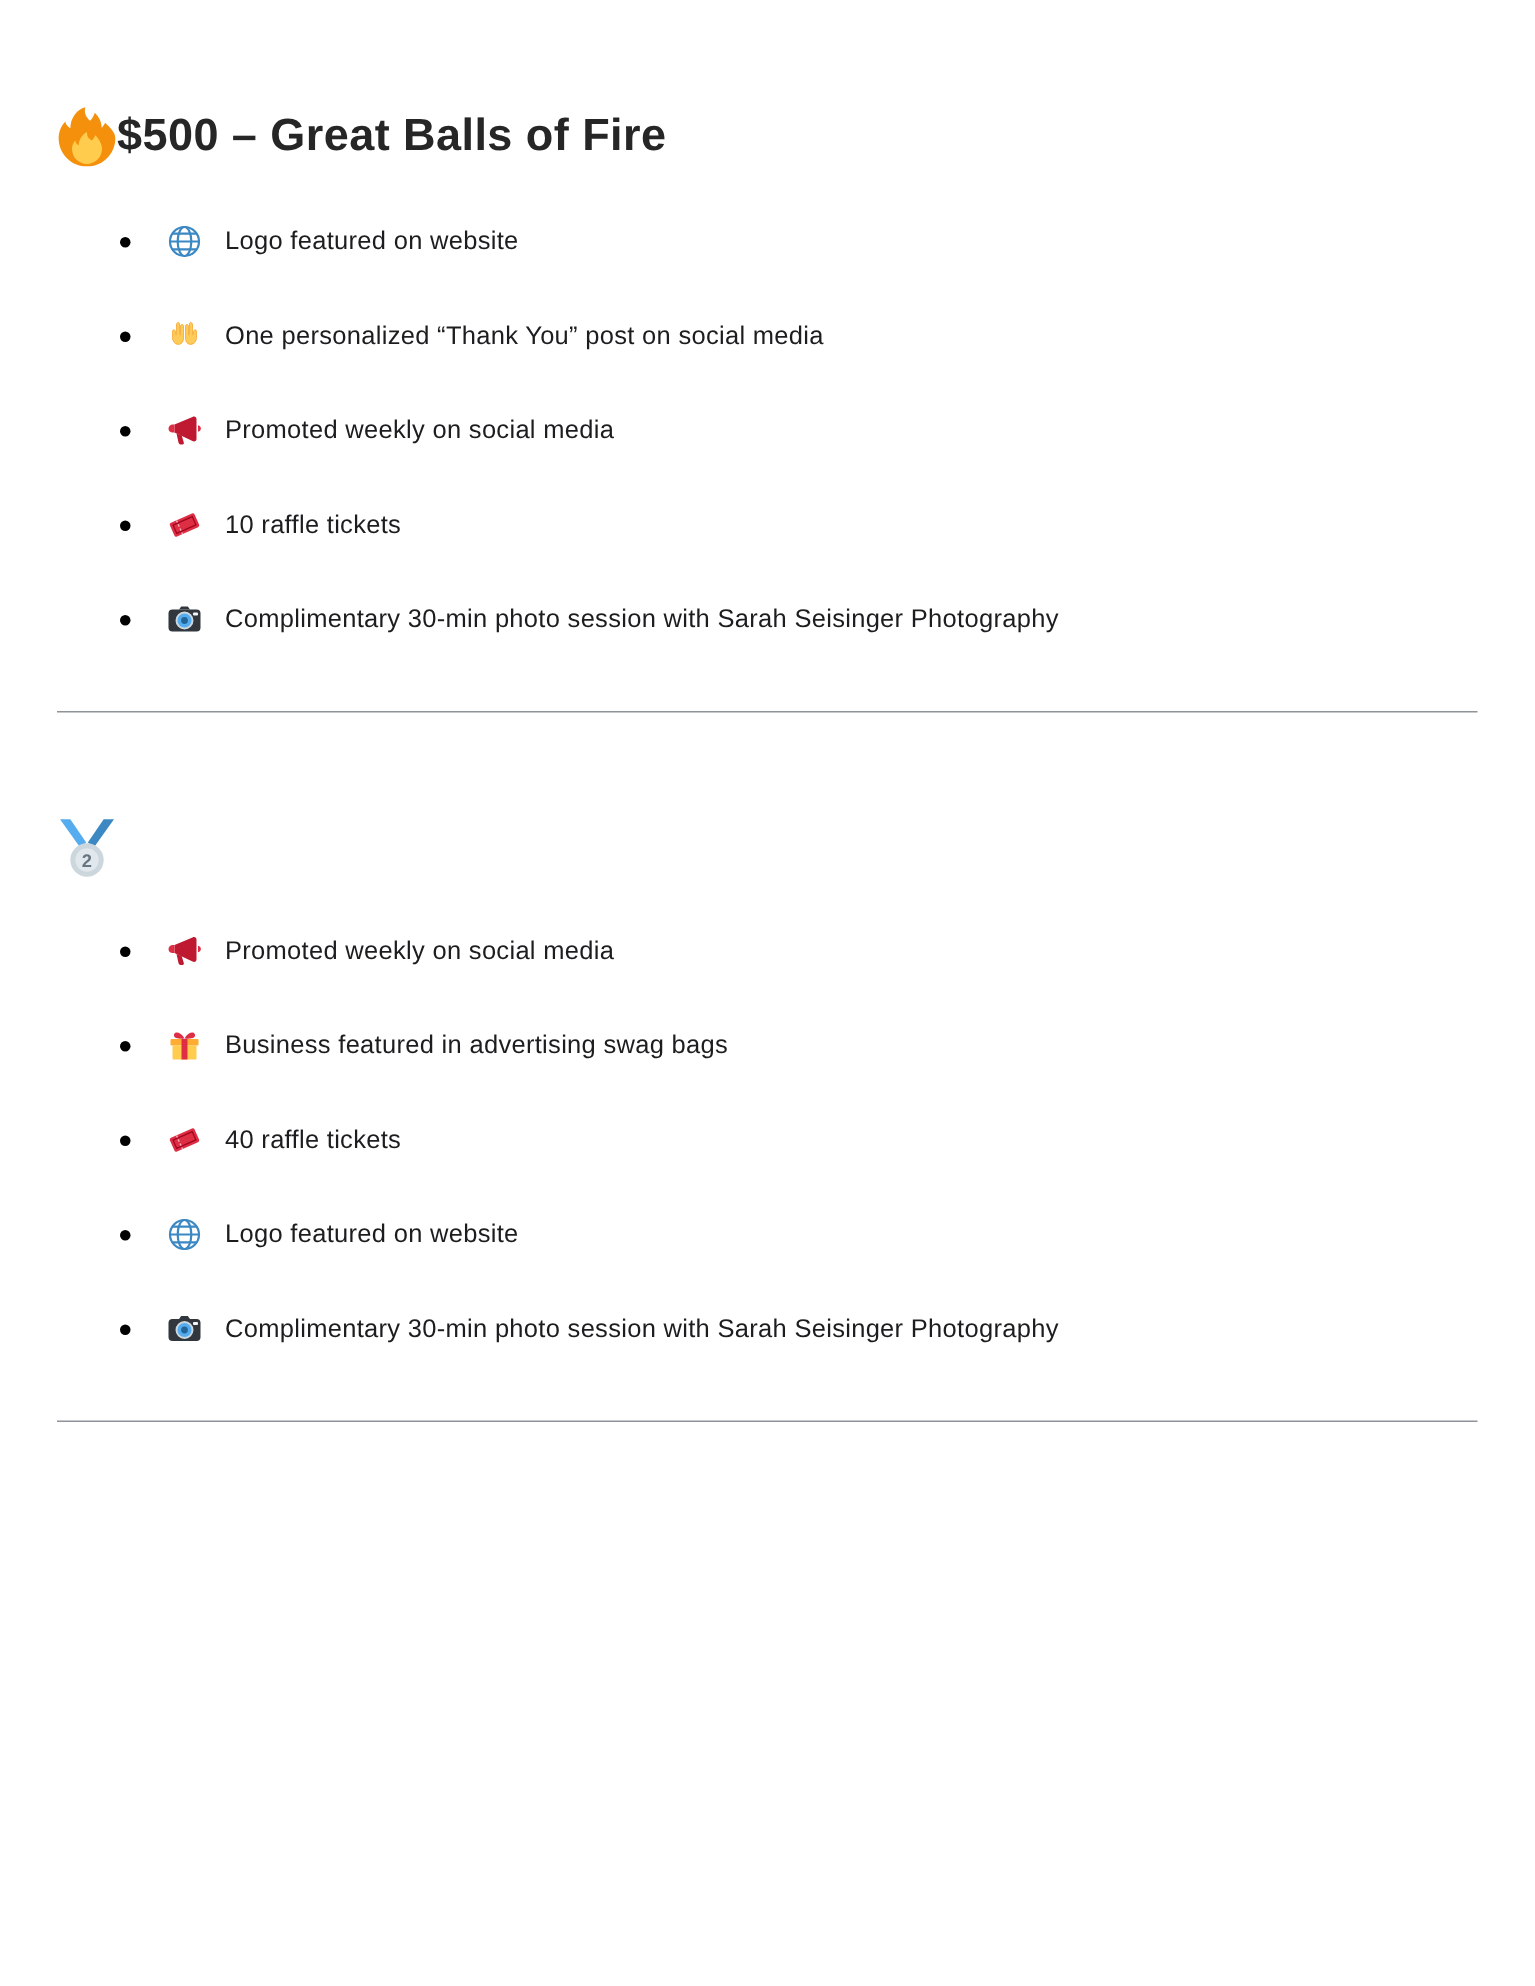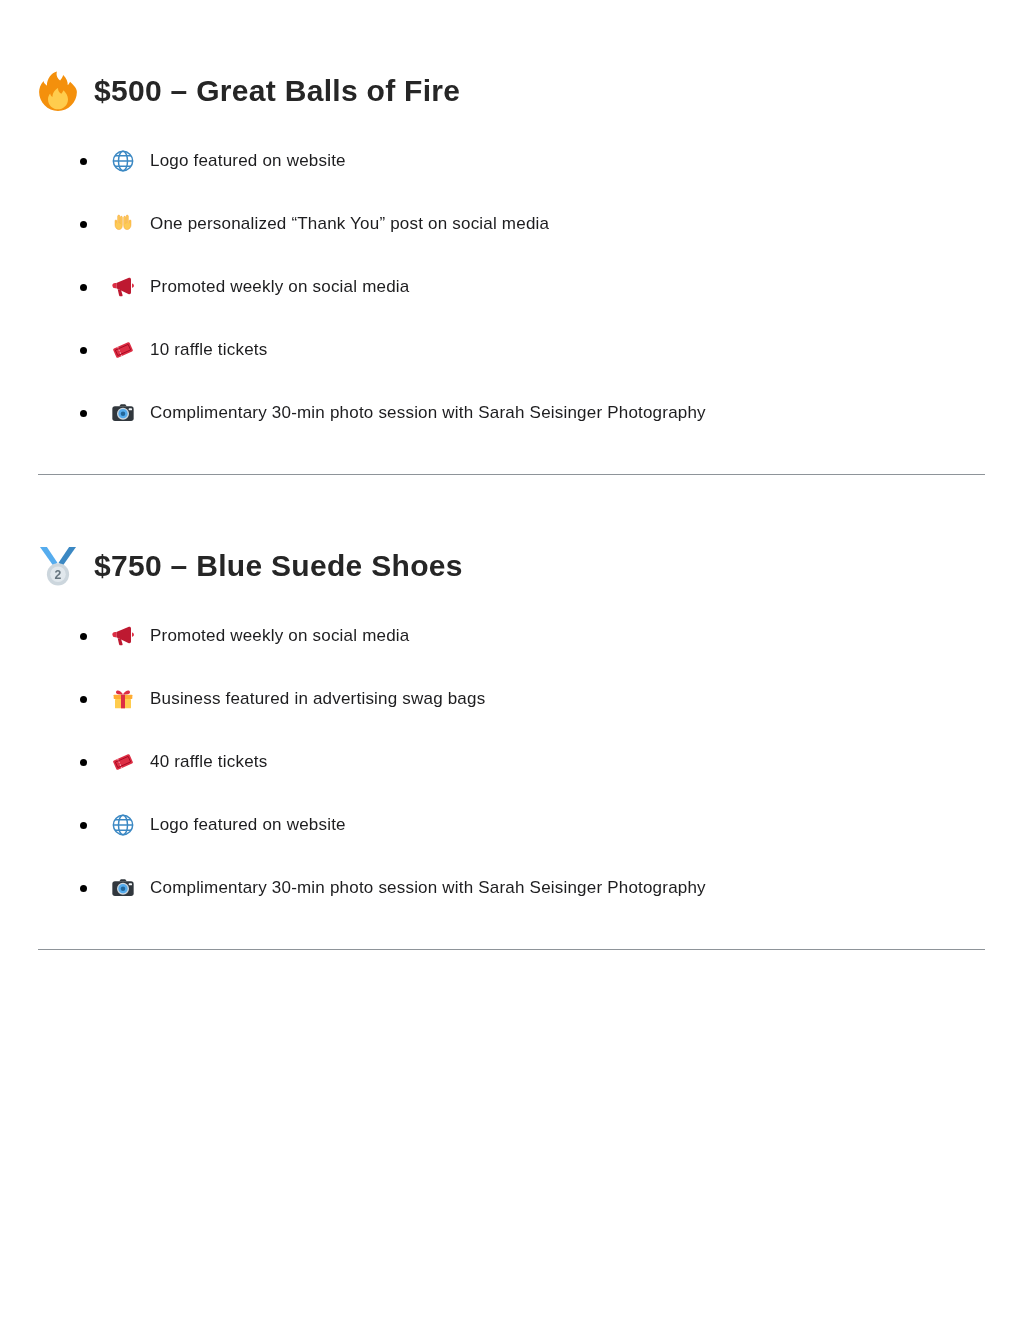--- a/index.html
+++ b/index.html
@@ -9,21 +9,20 @@
   .page {
     width: 1023px;
     min-height: 1324px;
     background: #ffffff;
     padding: 70px 38px 60px 38px;
   }
 
   .tier-heading {
     display: flex;
     align-items: center;
-    gap: 16px;
     font-size: 30px;
     font-weight: 700;
     color: #262626;
     letter-spacing: 0.3px;
     line-height: 42px;
   }
   .heading-icon { width: 40px; height: 40px; flex: 0 0 40px; display: inline-flex; }
   .heading-icon svg { width: 100%; height: 100%; }
 
   .benefit-list {
@@ -150,21 +149,20 @@
     <h1 class="tier-heading">
       <span class="heading-icon">
           <svg viewBox="0 0 36 36">
             <path fill="#55ACEE" d="M17.5 15L8 1H1.8l12.1 17z"></path>
             <path fill="#3B88C3" d="M18.5 15L28 1h6.2L22.1 18z"></path>
             <circle cx="18" cy="25.5" r="10" fill="#CCD6DD"></circle>
             <circle cx="18" cy="25.5" r="7" fill="#E1E8ED"></circle>
             <text x="18" y="29.6" font-size="11" text-anchor="middle" fill="#66757F" font-family="sans-serif" font-weight="bold">2</text>
           </svg>
         </span>
-      <span class="heading-text">$750 – Blue Suede Shoes</span>
     </h1>
     <ul class="benefit-list">
         <li class="benefit-item">
           <span class="bullet-dot"></span>
           <span class="item-icon">
             <svg viewBox="0 0 36 36">
               <path fill="#BE1931" d="M26 4.5c2-1.1 4 0 4 2.1v19.8c0 2.1-2 3.2-4 2.1L8 20v-8L26 4.5z"></path>
               <path fill="#DD2E44" d="M8 12H6.2A4.2 4.2 0 002 16.2 4.2 4.2 0 006.2 20H8v-8z"></path>
               <path fill="#BE1931" d="M10 21l2 9c.2 1 1 1.9 2 1.9h2c1 0 1.6-1 1.3-2L15.2 23 10 21z"></path>
               <path fill="#DD2E44" d="M31.5 12.7c1.9.6 2.9 1.7 2.9 3.3s-1 2.7-2.9 3.3v-6.6z"></path>

